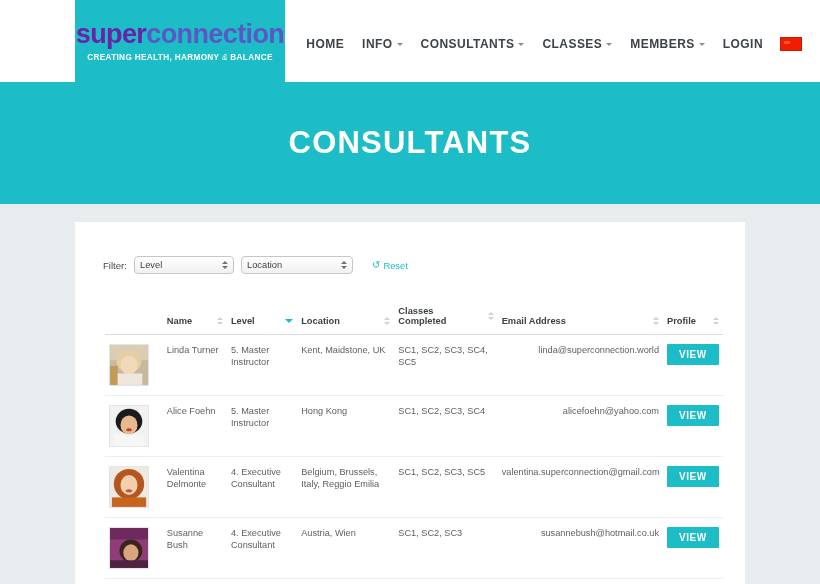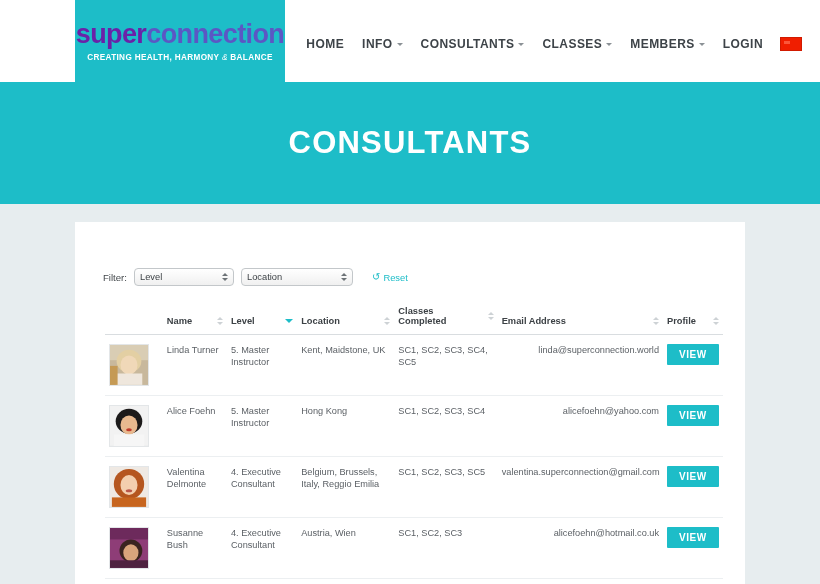--- a/index.html
+++ b/index.html
@@ -79,21 +79,21 @@
     background: #e7edef;
   }
   .content-card {
     position: absolute; top: 18px; left: 75px;
     width: 670px; height: 362px;
     background: #ffffff;
   }
 
   
   .controls-row {
-    position: absolute; top: 46px; left: 28px; right: 28px; height: 22px;
+    position: absolute; top: 34px; left: 28px; right: 28px; height: 22px;
   }
   .filter-group { position: absolute; left: 0; top: 0; display: flex; align-items: center; gap: 7px; }
   .filter-label { font-size: 9.6px; color: #44494d; }
   .select-box {
     width: 100px; height: 18px; border: 1px solid #c3c7ca; border-radius: 4px;
     background: linear-gradient(#ffffff, #f0f0f0);
     font-size: 9.3px; color: #3e4347;
     display: flex; align-items: center; padding: 0 5px;
     position: relative; cursor: pointer;
   }
@@ -395,21 +395,21 @@
                   <ellipse cx="22" cy="24" rx="12" ry="12" fill="#3a2420"></ellipse>
                   <ellipse cx="22" cy="26" rx="8" ry="9" fill="#d9a57c"></ellipse>
                   <rect x="0" y="34" width="40" height="8" fill="#4e2240"></rect>
                 </svg>
               </span>
             </td>
             <td class="col-name">Susanne Bush</td>
             <td class="col-level">4. Executive Consultant</td>
             <td class="col-location">Austria, Wien</td>
             <td class="col-classes">SC1, SC2, SC3</td>
-            <td class="col-email">alicefoehn@hotmail.co.uk</td>
+            <td class="col-email">susannebush@hotmail.co.uk</td>
             <td class="col-profile td-td-pad">
               <button class="view-btn">VIEW</button>
             </td>
           </tr>
 
           <tr>
             <td class="col-avatar">
               
             </td>
             <td class="col-name">Susan Fairley</td>

